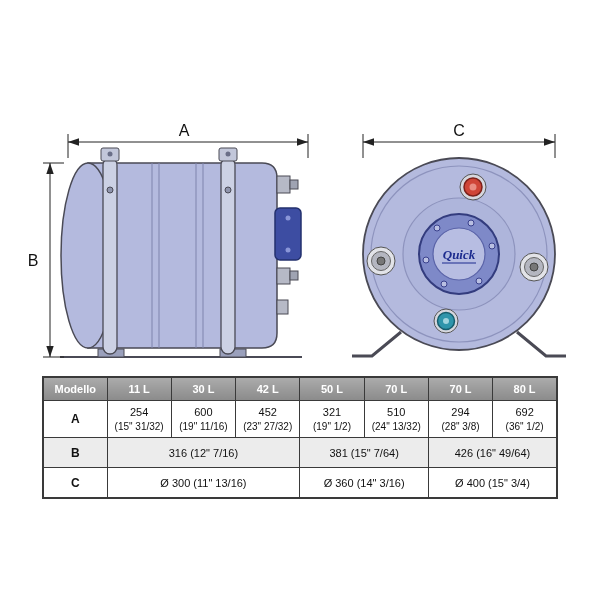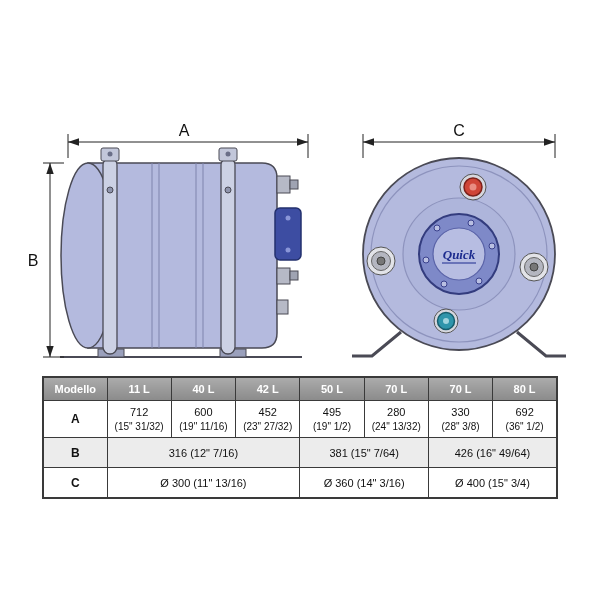--- a/index.html
+++ b/index.html
@@ -150,53 +150,53 @@
         <col>
         <col>
         <col>
         <col>
         <col>
     </colgroup>
     <thead>
       <tr>
         <th>Modello</th>
         <th>11 L</th>
-        <th>40 L</th>
+        <th>30 L</th>
         <th>42 L</th>
         <th>50 L</th>
         <th>70 L</th>
         <th>70 L</th>
         <th>80 L</th>
       </tr>
     </thead>
     <tbody>
       <tr class="row-a">
         <td class="rowlabel">A</td>
         <td>
-          <span class="mm">712</span>
+          <span class="mm">254</span>
           <span class="inch">(15" 31/32)</span>
         </td>
         <td>
           <span class="mm">600</span>
           <span class="inch">(19" 11/16)</span>
         </td>
         <td>
           <span class="mm">452</span>
           <span class="inch">(23" 27/32)</span>
         </td>
         <td>
-          <span class="mm">495</span>
+          <span class="mm">321</span>
           <span class="inch">(19" 1/2)</span>
         </td>
         <td>
-          <span class="mm">280</span>
+          <span class="mm">510</span>
           <span class="inch">(24" 13/32)</span>
         </td>
         <td>
-          <span class="mm">330</span>
+          <span class="mm">294</span>
           <span class="inch">(28" 3/8)</span>
         </td>
         <td>
           <span class="mm">692</span>
           <span class="inch">(36" 1/2)</span>
         </td>
       </tr>
       <tr class="row-b">
         <td class="rowlabel">B</td>
         <td colspan="3">316 (12" 7/16)</td>

